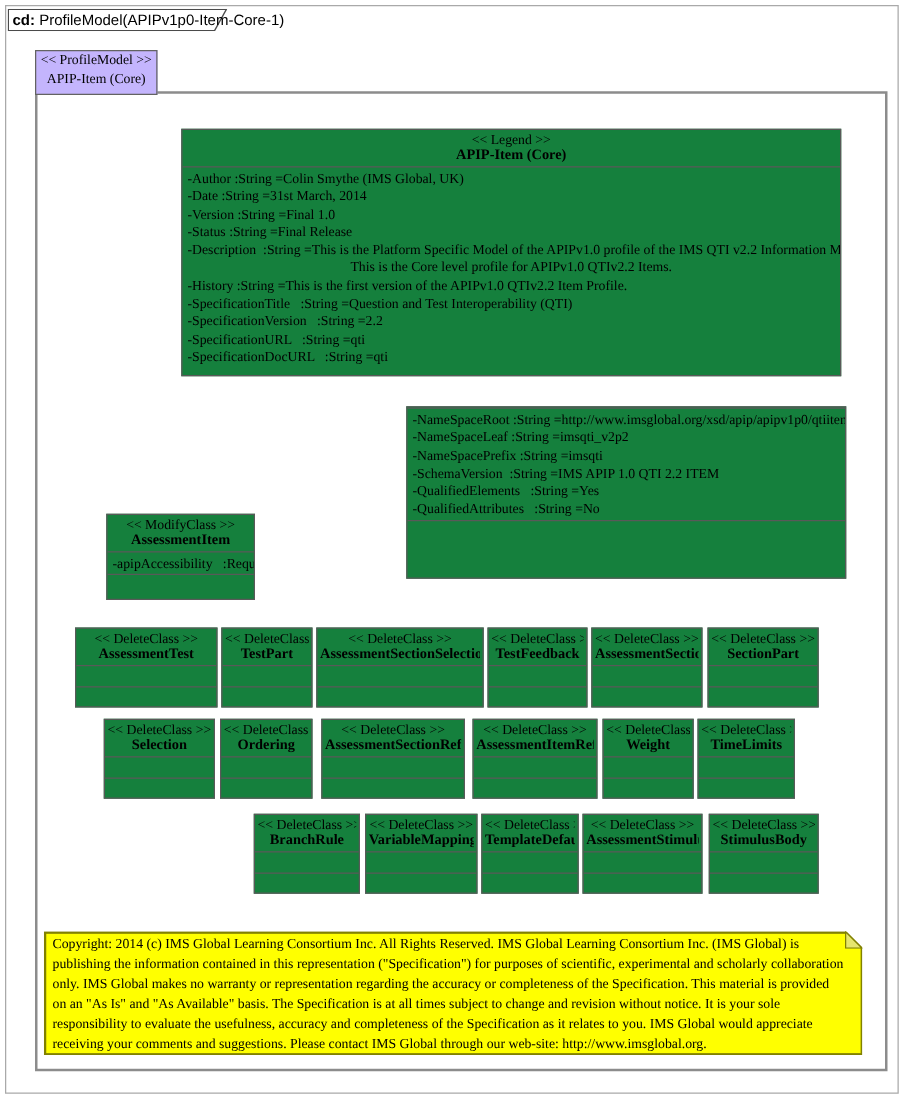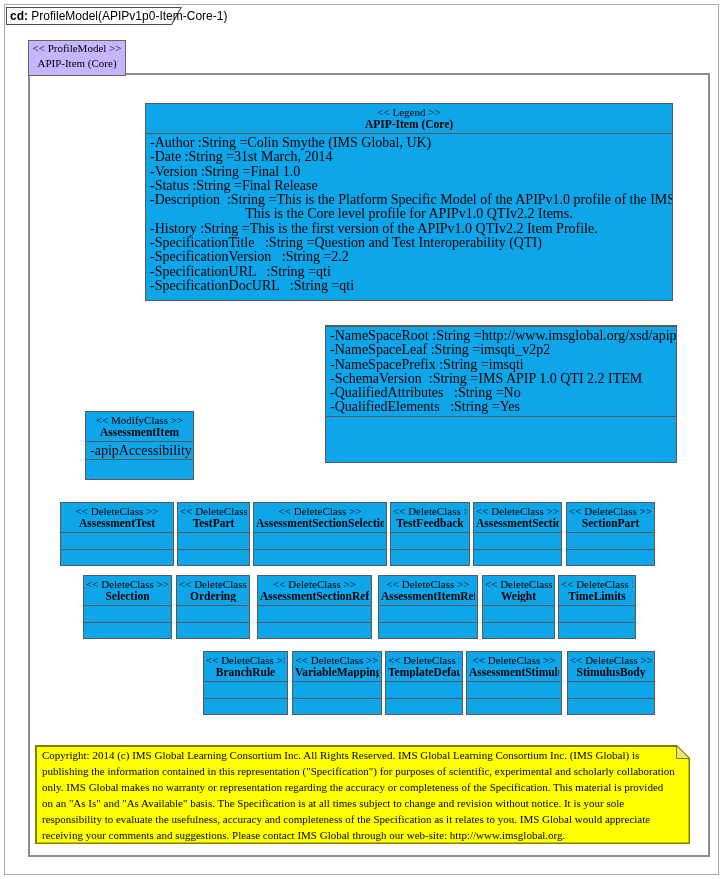--- a/index.html
+++ b/index.html
@@ -23,27 +23,27 @@
   .cd-tab .txt b { font-weight:bold; }
 
   
   .pkg-tab { position:absolute; left:28px; top:40px; width:96px; height:34px;
     border:1px solid #636363; background:#c4b5fd; text-align:center; z-index:2; }
   .pkg-tab div { font-size:11px; line-height:15px; white-space:nowrap; }
   .pkg-body { position:absolute; left:28px; top:73px; width:678px; height:780px;
     border:2px solid #8c8c8c; background:#fff; z-index:1; }
 
   
-  .cls { position:absolute; background:#0ea5e9; border:1px solid #595959;
+  .cls { position:absolute; background:#15803d; border:1px solid #595959;
     display:flex; flex-direction:column; z-index:3; box-sizing:border-box; }
   .cls-hd { padding:2px 2px 3px; }
   .st  { font-size:11px; text-align:center; white-space:nowrap; overflow:hidden; }
   .nm  { font-size:11.5px; font-weight:bold; text-align:center; white-space:nowrap; overflow:hidden; }
   .attrs { border-top:1px solid #595959; padding:2px 4px 1px; overflow:hidden; flex:0 0 auto; }
-  .attr  { font-size:14px; line-height:14.3px; white-space:pre; }
+  .attr  { font-size:11px; line-height:14.3px; white-space:pre; }
   .attr.cont { text-align:center; }
   .comp { border-top:1px solid #595959; flex:1 1 auto; min-height:9px; }
 
   
   .note { position:absolute; left:35px; top:745px; width:655px; height:99px; z-index:3; }
   .note .shape-outer { position:absolute; inset:0;
     clip-path:polygon(0 0,calc(100% - 13px) 0,100% 13px,100% 100%,0 100%); }
   .note .shape-inner { position:absolute; inset:1.5px;
     clip-path:polygon(0 0,calc(100% - 12.4px) 0,100% 12.4px,100% 100%,0 100%); }
   .note .fold { position:absolute; right:0; top:0; width:14px; height:14px; }
@@ -86,27 +86,27 @@
     <div class="attr">-SpecificationDocURL   :String =qti</div>
   </div>
 </div>
 
 <div class="cls" style="left:325px; top:325px; width:352px; height:138px;">
   <div class="attrs">
     <div class="attr">-NameSpaceRoot :String =http://www.imsglobal.org/xsd/apip/apipv1p0/qtiitem/</div>
     <div class="attr">-NameSpaceLeaf :String =imsqti_v2p2</div>
     <div class="attr">-NameSpacePrefix :String =imsqti</div>
     <div class="attr">-SchemaVersion  :String =IMS APIP 1.0 QTI 2.2 ITEM</div>
+    <div class="attr">-QualifiedElements   :String =Yes</div>
     <div class="attr">-QualifiedAttributes   :String =No</div>
-    <div class="attr">-QualifiedElements   :String =Yes</div>
   </div>
   <div class="comp"></div>
 </div>
 
-<div class="cls" style="left:85px; top:411px; width:109px; height:69px;">
+<div class="cls" style="left:85px; top:411px; width:119px; height:69px;">
   <div class="cls-hd">
     <div class="st">&lt;&lt; ModifyClass  &gt;&gt;</div>
     <div class="nm">AssessmentItem</div>
   </div>
   <div class="attrs">
     <div class="attr">-apipAccessibility   :Require</div>
   </div>
   <div class="comp"></div>
 </div>
 

